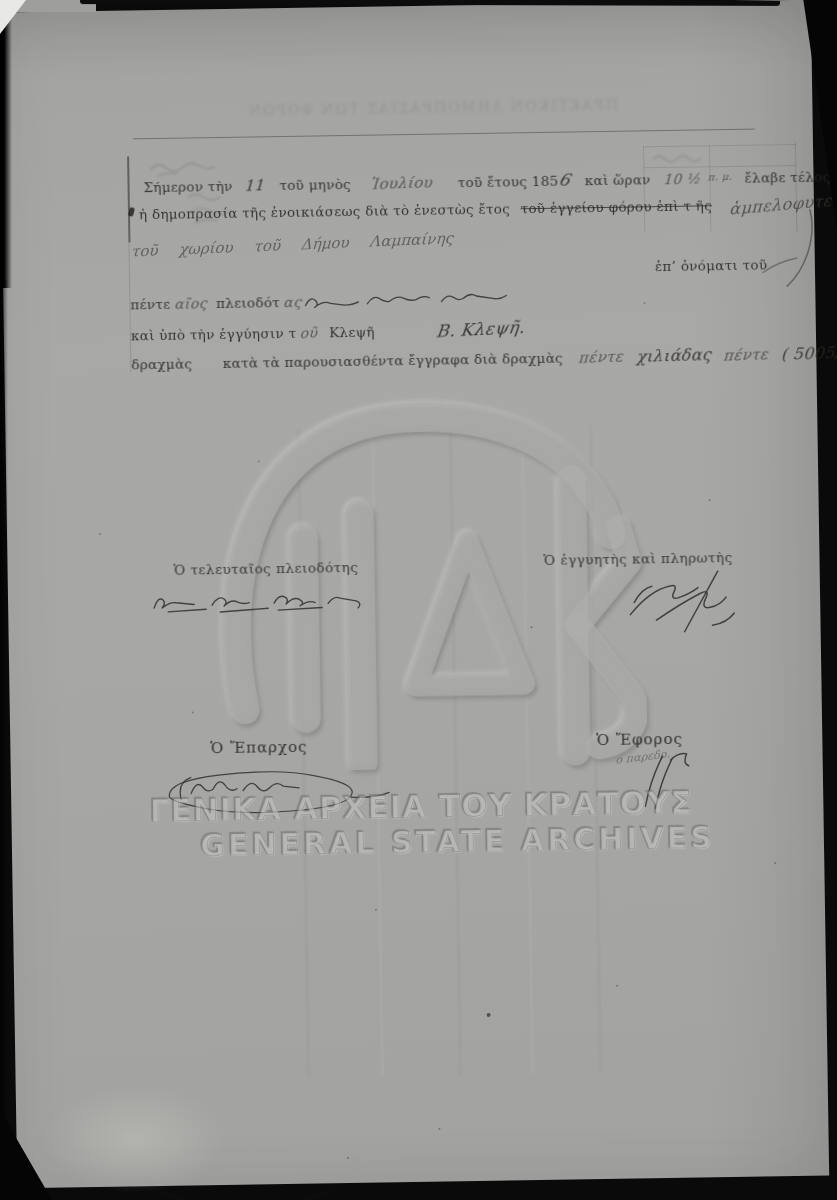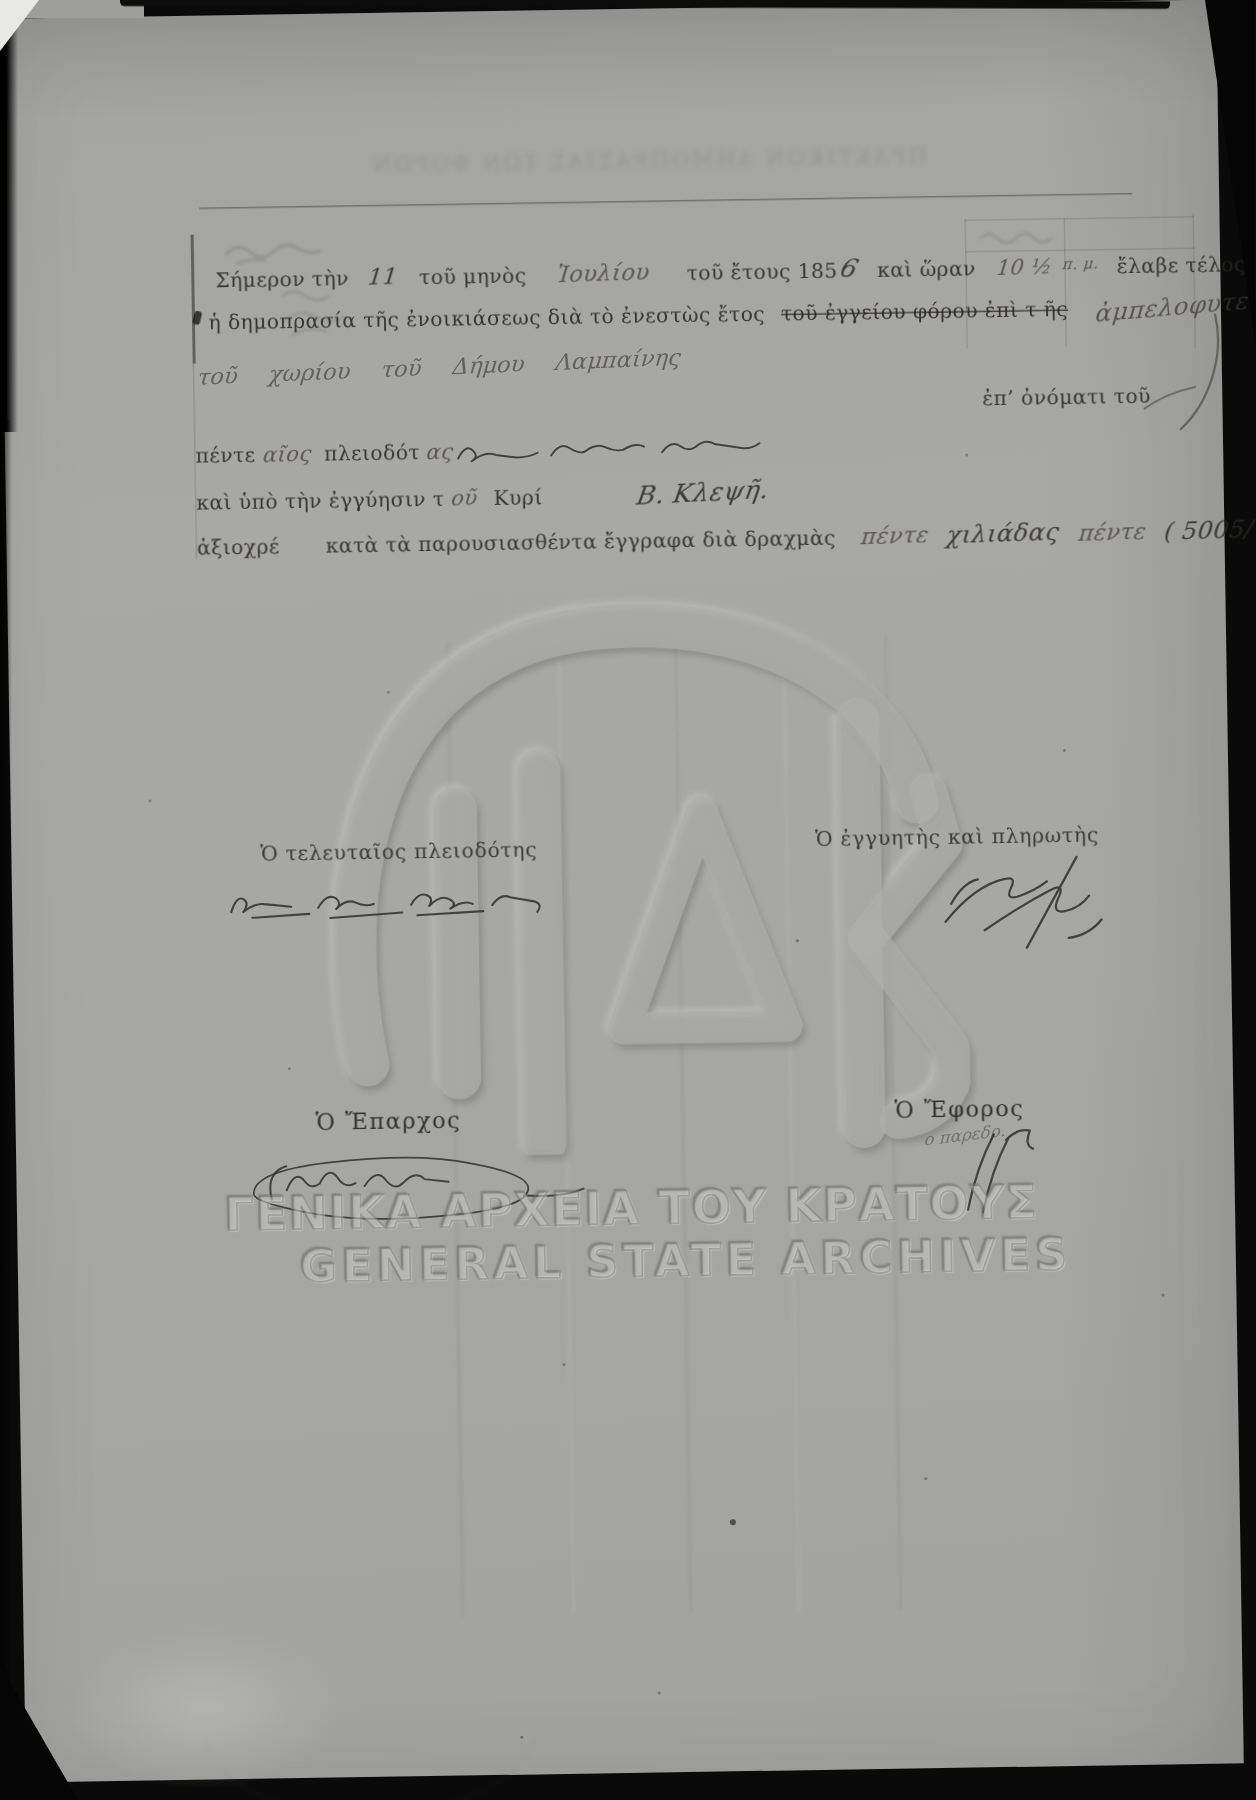--- a/index.html
+++ b/index.html
@@ -127,26 +127,26 @@
       <span style="margin-left:4px">πλειοδότ</span>
       <span class="hw" style="font-size:14px">ας</span>
     </div>
     <svg class="sig" style="left:298px;top:282px" width="225" height="24" viewBox="0 0 225 24">
       <path d="M4 16 q5 -10 10 -5 q4 4 -1 7 q9 -7 16 -4 l14 2 q8 0 14 -3 M66 15 q6 -9 12 -5 t10 3 q8 -6 14 -3 t12 2 q8 -5 14 -2 M140 14 q6 -8 12 -4 q5 4 10 1 q7 -6 13 -2 l18 3 q6 1 12 -3" stroke-width="1.3"></path>
     </svg>
 
     <div class="abs print" style="left:127px;top:314px">
       <span>καὶ ὑπὸ τὴν ἐγγύησιν τ</span>
       <span class="hw" style="font-size:14px">οῦ</span>
-      <span style="margin-left:6px">Κυρί</span>
+      <span style="margin-left:6px">Κλεψῆ</span>
       <span class="hw hw-dark" style="margin-left:58px;font-size:17px;transform:skewX(-12deg) rotate(-2deg)">Β. Κλεψῆ.</span>
     </div>
 
     <div class="abs print" style="left:127px;top:344px">
-      <span>ἀξιοχρέ</span>
+      <span>δραχμὰς</span>
       <span style="margin-left:26px">κατὰ τὰ παρουσιασθέντα ἔγγραφα διὰ δραχμὰς</span>
       <span class="hw" style="margin-left:12px;font-size:15px">πέντε</span>
       <span class="hw hw-dark" style="margin-left:8px;font-size:16px">χιλιάδας</span>
       <span class="hw" style="margin-left:8px;font-size:15px">πέντε</span>
       <span class="hw hw-dark" style="margin-left:8px;font-size:16px">( 5005/</span>
     </div>
 
     <div class="abs label" style="left:166px;top:552px">Ὁ τελευταῖος πλειοδότης</div>
     <div class="abs label" style="left:536px;top:548px">Ὁ ἐγγυητὴς καὶ πληρωτὴς</div>
 

